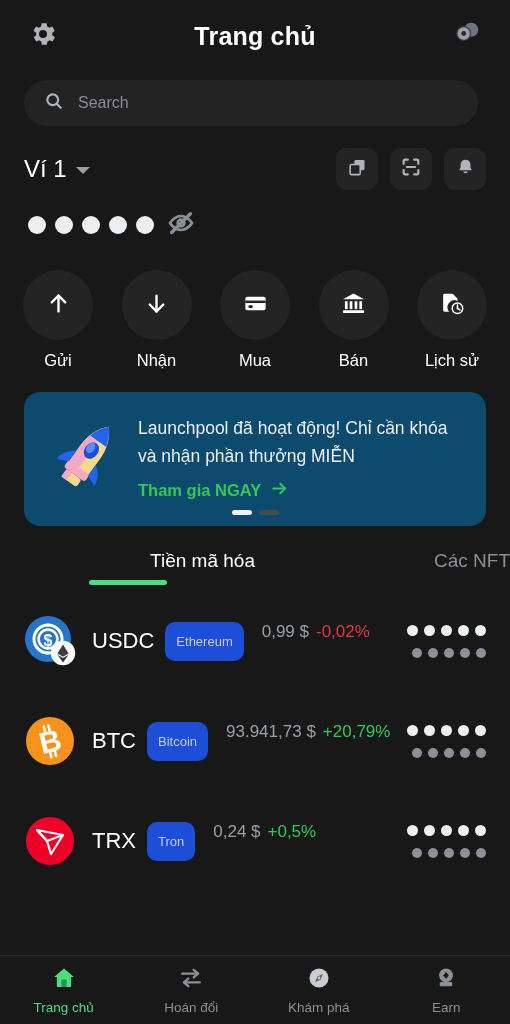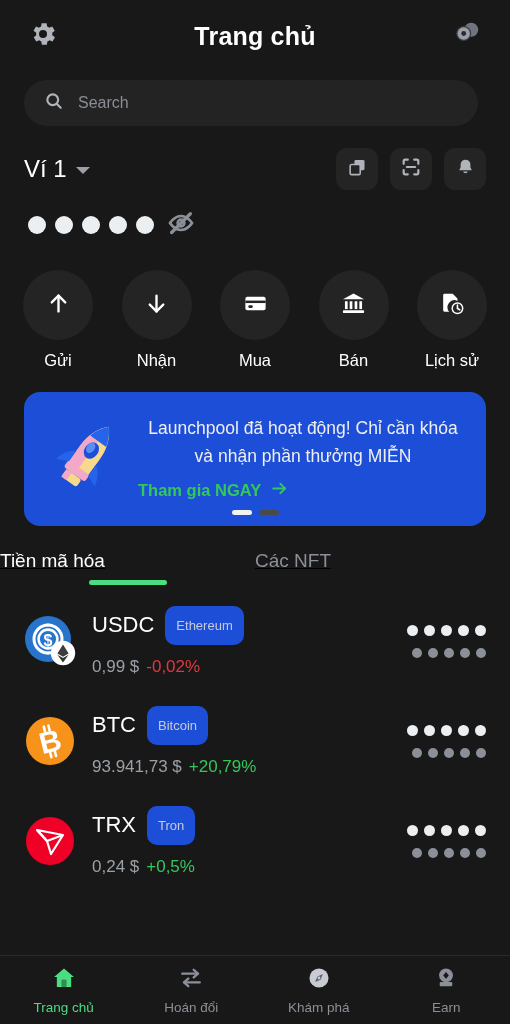--- a/index.html
+++ b/index.html
@@ -70,48 +70,48 @@
   .action { width: 88px; display: flex; flex-direction: column; align-items: center; gap: 11px; }
   .action-circle {
     width: 70px; height: 70px; border-radius: 50%; background: #242424;
     display: flex; align-items: center; justify-content: center;
   }
   .action-label { font-size: 16.5px; color: #ffffff; }
 
   
   .banner-wrap { padding: 22px 24px 0 24px; flex: none; }
   .banner {
-    background: #1d4ed8; border-radius: 16px; height: 134px;
-    display: flex; align-items: flex-start; padding: 14px 16px 0 16px; position: relative; text-align: center;
+    background: #0c4a6e; border-radius: 16px; height: 134px;
+    display: flex; align-items: flex-start; padding: 14px 16px 0 16px; position: relative;
   }
   .rocket { width: 92px; height: 92px; flex: none; margin-top: 6px; }
   .banner-body { padding-left: 6px; padding-top: 8px; }
   .banner-text { font-size: 17.5px; color: #efefef; line-height: 1.62; max-width: 330px; }
   .banner-cta { margin-top: 8px; font-size: 16.5px; color: #34c759; font-weight: bold; display: flex; align-items: center; gap: 9px; }
   .dots-nav { position: absolute; bottom: 11px; left: 0; right: 0; display: flex; justify-content: center; gap: 7px; }
   .pg { width: 20px; height: 5px; border-radius: 3px; background: #4a4a4a; }
   .pg.active { background: #f2f2f2; }
 
   
   .tabs { margin-top: 24px; display: flex; flex: none; }
-  .tab { flex: 1; text-align: left; padding-bottom: 13px; position: relative; text-decoration: underline; }
+  .tab { flex: 1; text-align: right; padding-bottom: 13px; position: relative; }
   .tab-label { font-size: 19px; color: #8a8f98; }
   .tab.active .tab-label { color: #ffffff; font-weight: 500; }
   .tab-underline {
     position: absolute; bottom: 0; left: 50%; transform: translateX(-50%);
     width: 78px; height: 5px; border-radius: 3px; background: #4ade80;
   }
 
   
   .token-list { margin-top: 6px; flex: 1; overflow: hidden; }
   .token-row {
     height: 100px; display: flex; align-items: center; padding: 0 24px; gap: 16px;
   }
   .token-icon { width: 52px; height: 52px; position: relative; flex: none; }
-  .token-mid { flex: 1; display: flex; flex-direction: column; gap: 12px; }
+  .token-mid { flex: 1; display: flex; flex-direction: row; gap: 18px; }
   .token-top { display: flex; align-items: center; gap: 11px; }
   .token-sym { font-size: 22px; color: #ffffff; }
   .chip {
     background: #1d4ed8; color: #c8ccd2; font-size: 13px;
     padding: 12px 11px; border-radius: 10px;
   }
   .token-sub { font-size: 17px; color: #9aa0a6; display: flex; align-items: baseline; gap: 7px; }
   .pos { color: #34c759; }
   .neg { color: #e0383e; }
   .token-right { display: flex; flex-direction: column; align-items: flex-end; gap: 12px; }

